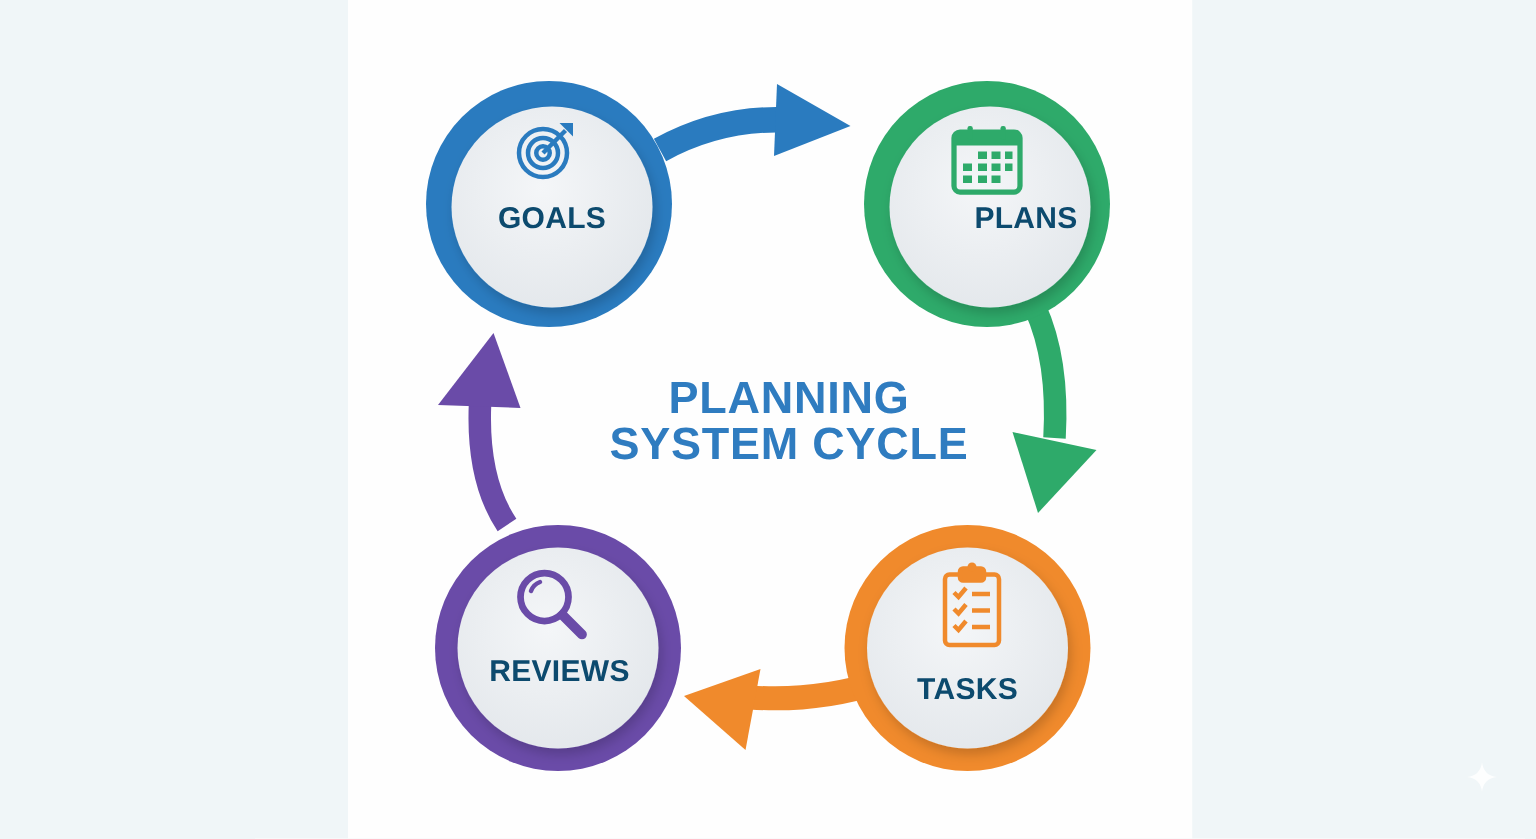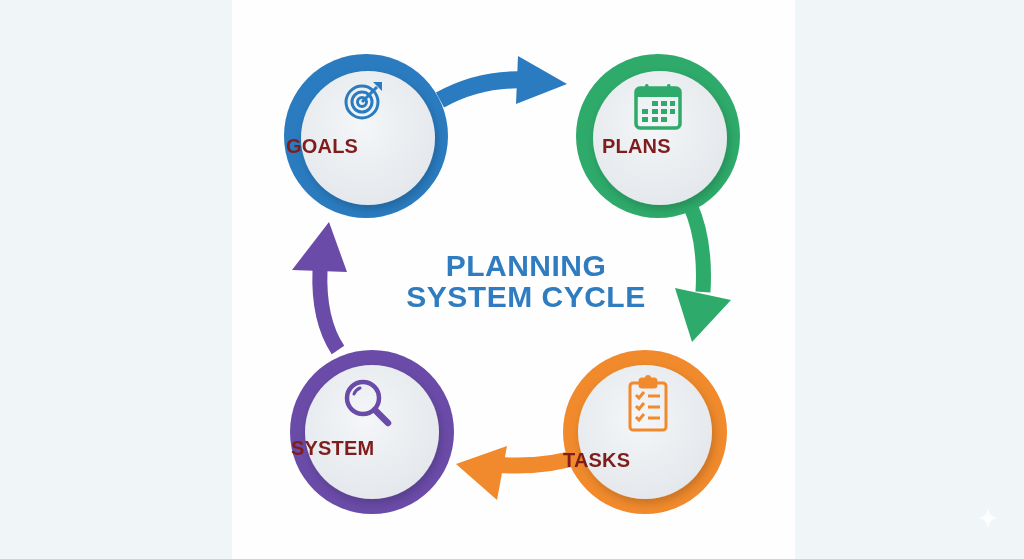--- a/index.html
+++ b/index.html
@@ -16,22 +16,22 @@
   .side-panel-right {
     position:absolute; left:795px; top:0; width:229px; height:559px;
     background:#F0F6F8;
   }
   .center-panel {
     position:absolute; left:232px; top:0; width:563px; height:559px;
     background:#FEFEFE;
   }
   svg.diagram { position:absolute; left:0; top:0; }
   .node-label {
-    position:absolute; width:164px; 
-    font-weight:bold; font-size:20px; color:#7f1d1d; letter-spacing:0.2px;
+    position:absolute; width:164px; text-align:center;
+    font-weight:bold; font-size:20px; color:#0c4a6e; letter-spacing:0.2px;
   }
   .cycle-title {
     position:absolute; left:394px; top:250px; width:264px; text-align:center;
     font-weight:bold; font-size:30px; line-height:31px; color:#2F7CC0;
     letter-spacing:0.5px;
   }
   .watermark {
     position:absolute; left:978px; top:508px; width:20px; height:20px;
   }
 </style>
@@ -131,21 +131,21 @@
       <circle cx="0" cy="0" r="16"></circle>
       <path d="M -9 -4 A 10 10 0 0 1 -3 -10" stroke-width="3"></path>
       <line x1="12" y1="12" x2="25" y2="25" stroke-width="6.5"></line>
     </g>
   </g>
 </svg>
 
 <div class="node-label" style="left:286px; top:135px;">GOALS</div>
 <div class="node-label" style="left:578px; top:135px;margin-left:24px;">PLANS</div>
 <div class="node-label" style="left:563px; top:437px;margin-top:12px;">TASKS</div>
-<div class="node-label" style="left:291px; top:437px;">SYSTEM</div>
+<div class="node-label" style="left:291px; top:437px;">REVIEWS</div>
 
 <div class="cycle-title">
   <div>PLANNING</div>
   <div>SYSTEM CYCLE</div>
 </div>
 
 <svg class="watermark" viewBox="0 0 20 20">
   <path d="M10 0 Q11 9 20 10 Q11 11 10 20 Q9 11 0 10 Q9 9 10 0 Z" fill="#FFFFFF" opacity="0.85"></path>
 </svg>
 

